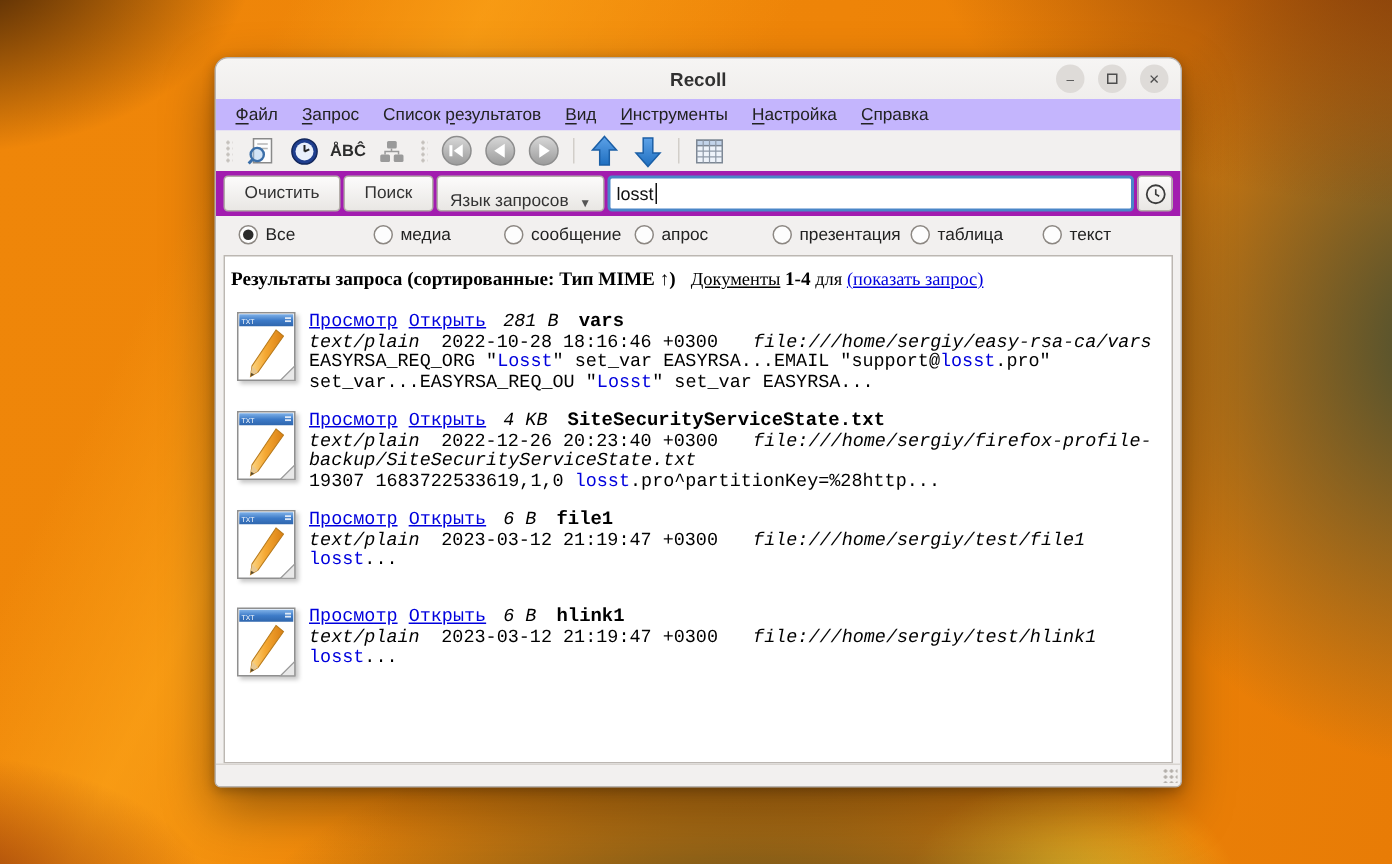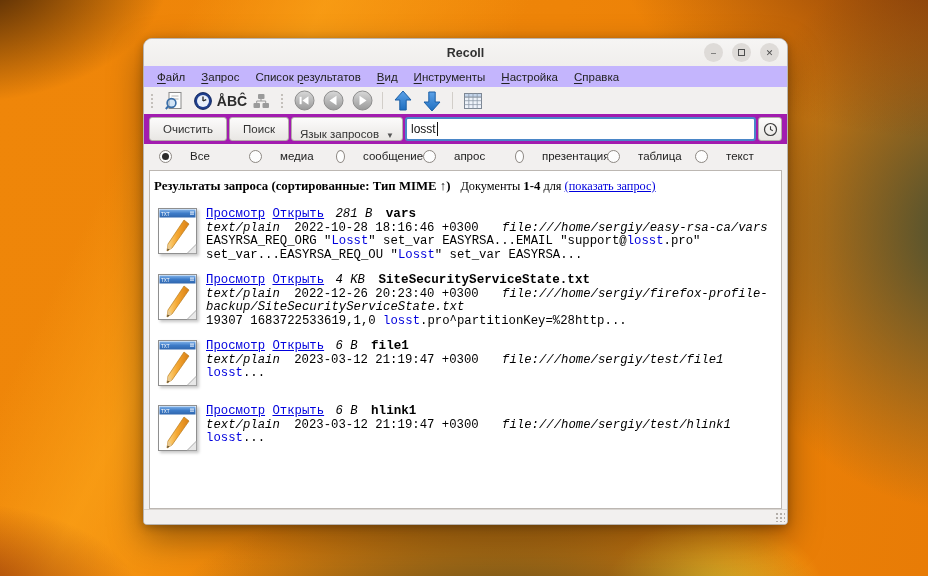--- a/index.html
+++ b/index.html
@@ -46,21 +46,21 @@
   .menu-item u { text-decoration:underline; text-underline-offset:2px; }
 
   
   .toolbar { height:27px; flex:0 0 27px; display:flex; align-items:center;
     padding-left:4px; gap:5px; background:#f2f0ef; }
   .tool { width:24px; height:22px; display:flex; align-items:center; justify-content:center; }
   .handle { width:5px; height:16px; margin:0 2px;
     background-image:radial-gradient(circle, #c4c0bb 1px, transparent 1.2px);
     background-size:4px 4px; }
   .tsep { width:1px; height:17px; background:#d2cec9; margin:0 3px; }
-  .abc { font-size:14px; font-weight:bold; color:#2c2c2c; letter-spacing:0; }
+  .abc { font-size:11px; font-weight:bold; color:#2c2c2c; letter-spacing:0; }
 
   
   .searchrow { height:30px; flex:0 0 30px; display:flex; align-items:center;
     padding:0 5px; gap:2px; background:#a21caf; }
   .btn { height:24px; padding:0 13px; font-size:11.5px; color:#333;
     background:linear-gradient(#fcfbfb,#e9e7e4); border:1px solid #b3aea9;
     border-radius:3px; display:flex; align-items:center; white-space:nowrap; }
   .combo { height:24px; padding:0 8px; font-size:11.5px; color:#333;
     background:linear-gradient(#fcfbfb,#e9e7e4); border:1px solid #b3aea9;
     border-radius:3px; display:flex; align-items:flex-end; gap:7px; white-space:nowrap; }
@@ -68,34 +68,34 @@
   .searchbox { flex:1; height:24px; background:#fff; border:2px solid #4a86c8;
     border-radius:3px; display:flex; align-items:center; padding:0 4px;
     font-size:12px; color:#111; }
   .caret { width:1px; height:14px; background:#111; margin-left:1px; }
   .clockbtn { width:24px; height:24px; border:1px solid #b3aea9; border-radius:3px;
     background:linear-gradient(#fcfbfb,#e9e7e4); display:flex; align-items:center; justify-content:center; }
 
   
   .radiorow { height:25px; flex:0 0 25px; display:flex; align-items:center;
     padding-left:15px; background:#f2f0ef; }
-  .radio-item { display:flex; align-items:flex-start; gap:18px; }
+  .radio-item { display:flex; align-items:center; gap:5px; }
   .rb { width:13px; height:13px; border-radius:50%; border:1px solid #8d8883;
     background:#fdfdfd; display:flex; align-items:center; justify-content:center; }
   .rb .dot { width:7px; height:7px; border-radius:50%; background:transparent; }
   .rb.checked .dot { background:#2b2b2b; }
   .radio-label { font-size:11.5px; color:#222; }
 
   
   .results { flex:1; margin:1px 5px 0 5px; background:#fff; border:1px solid #bcb7b2;
     overflow:hidden; font-family:"Liberation Serif", serif; font-size:12.3px;
     color:#000; padding:8px 4px 0 4px; }
   .res-header { margin-bottom:13px; line-height:15px; }
   .res-header b { font-size:12.8px; }
-  .res-header .docs { margin-left:10px; }
+  .res-header .docs { margin-left:10px;text-decoration:underline; }
   a.link { color:#0000dd; text-decoration:underline; cursor:pointer; }
   .hl { color:#0000dd; }
 
   .entry { display:flex; margin-bottom:11px; }
   .eicon { flex:0 0 52px; padding-left:3px; }
   .eicon svg { filter:drop-shadow(2px 2px 1.5px rgba(0,0,0,0.22)); }
   .ebody { flex:1; line-height:13.5px; padding-top:1px;font-family:Liberation Mono, monospace; }
   .l1 .size { font-style:italic; margin:0 6px 0 4px; }
   .l1 .fname { font-weight:bold; font-size:12.6px; }
   .l2 .mime { font-style:italic; margin-right:7px; }

